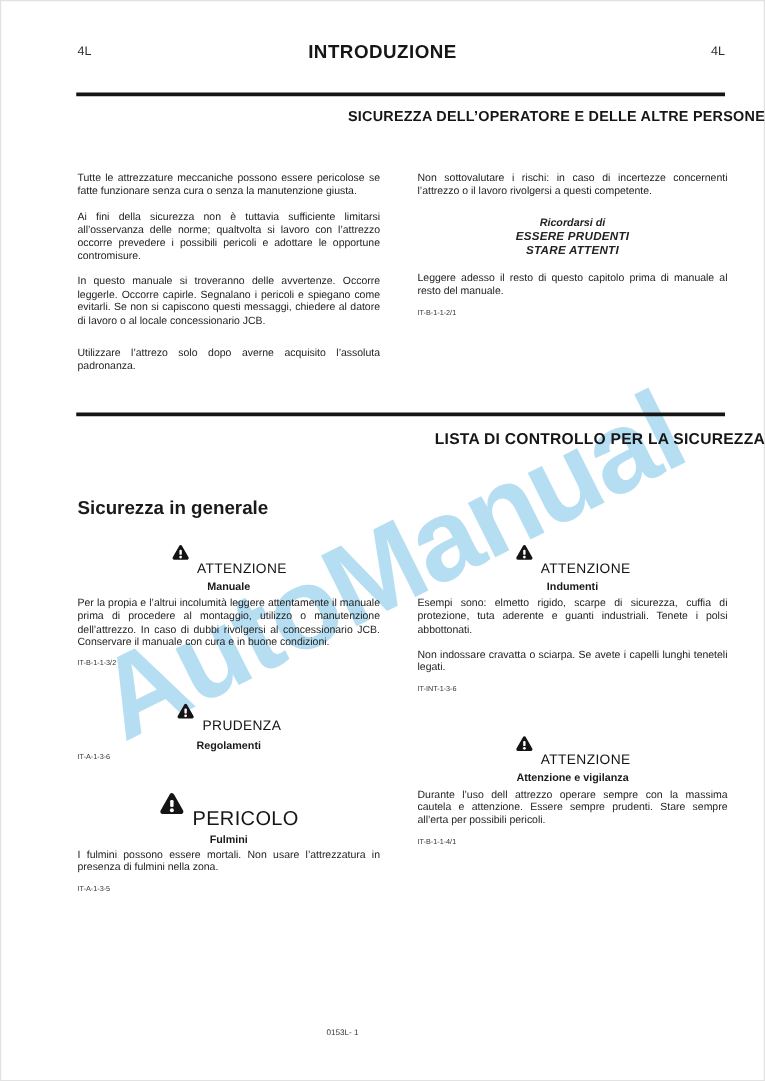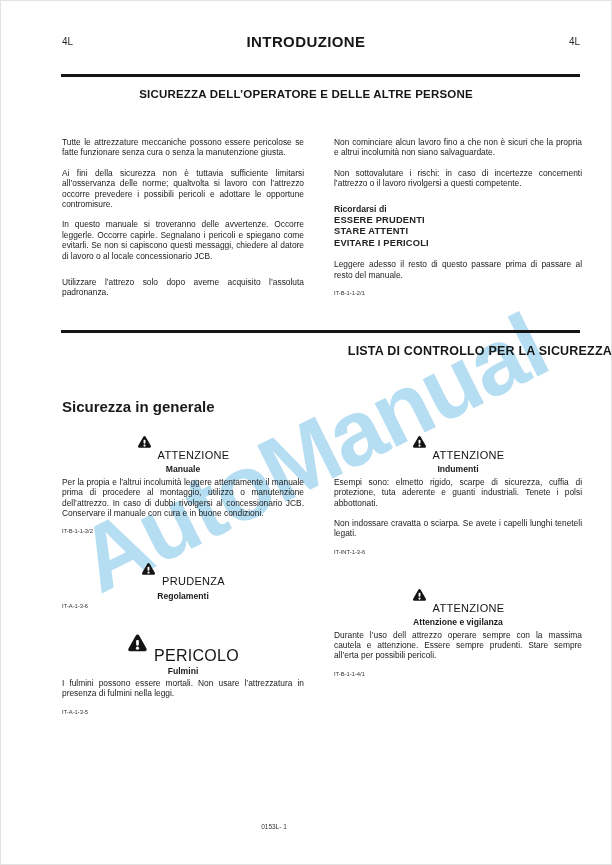--- a/index.html
+++ b/index.html
@@ -32,38 +32,38 @@
   .hdr-code.right{right:32px;}
   .doc-title{
     position:absolute;top:33px;left:0;width:612px;
     text-align:center;font-size:15px;font-weight:bold;letter-spacing:0.4px;color:#161616;
   }
   .rule{position:absolute;left:61px;width:519px;height:3px;background:#151515;}
   .rule.r1{top:74px;}
   .rule.r2{top:330px;}
   .sec-title{
     position:absolute;top:88px;left:0;width:612px;
-    text-align:center;font-size:11.5px;font-weight:bold;color:#161616;letter-spacing:0.2px;
+    text-align:right;font-size:11.5px;font-weight:bold;color:#161616;letter-spacing:0.2px;
   }
   .sec2-title{
     position:absolute;top:344px;left:0;width:612px;
     text-align:right;font-size:12.5px;font-weight:bold;color:#161616;letter-spacing:0.2px;
   }
   .subtitle{
     position:absolute;top:398px;left:62px;
     font-size:15px;font-weight:bold;color:#1a1a1a;
   }
   .col{position:absolute;font-size:8.4px;line-height:10.4px;color:#222;}
   .col.s1-left {left:62px;  top:137px; width:242px;}
   .col.s1-right{left:334px; top:137px; width:248px;}
   .col.s2-left {left:62px;  top:424px; width:242px;}
   .col.s2-right{left:334px; top:424px; width:248px;}
   .col p{margin:0 0 10px 0;text-align:justify;}
   .col p:last-child{margin-bottom:0;margin-top:16px;}
-  .reminder{margin:15px 0 10px 0;}
+  .reminder{text-align:center;margin:15px 0 10px 0;font-style:italic;}
   .reminder .r-intro{font-size:8.6px;font-weight:bold;line-height:11px;}
   .reminder .r-line{font-size:9.3px;font-weight:bold;line-height:11.5px;letter-spacing:0.2px;}
   .refcode{font-size:5.8px;color:#333;line-height:7px;margin:1px 0 0 0;}
   .warn{margin-bottom:15px;}
   .warn-head{
     display:flex;align-items:center;justify-content:center;
     gap:6px;margin-bottom:4px;
   }
   .tri{display:inline-flex;width:15px;height:14px;}
   .tri svg{width:100%;height:100%;}
@@ -92,29 +92,27 @@
   <div class="sec-title">SICUREZZA DELL’OPERATORE E DELLE ALTRE PERSONE</div>
 
   <div class="col s1-left">
     <p>Tutte le attrezzature meccaniche possono essere pericolose se fatte funzionare senza cura o senza la manutenzione giusta.</p>
     <p>Ai fini della sicurezza non è tuttavia sufficiente limitarsi all’osservanza delle norme; qualtvolta si lavoro con l’attrezzo occorre prevedere i possibili pericoli e adottare le opportune contromisure.</p>
     <p>In questo manuale si troveranno delle avvertenze. Occorre leggerle. Occorre capirle. Segnalano i pericoli e spiegano come evitarli. Se non si capiscono questi messaggi, chiedere al datore di lavoro o al locale concessionario JCB.</p>
     <p>Utilizzare l’attrezo solo dopo averne acquisito l’assoluta padronanza.</p>
   </div>
 
   <div class="col s1-right">
-    <p>Non cominciare alcun lavoro fino a che non è sicuri che la propria e altrui incolumità non siano salvaguardate.</p>
     <p>Non sottovalutare i rischi: in caso di incertezze concernenti l’attrezzo o il lavoro rivolgersi a questi competente.</p>
     <div class="reminder">
       <div class="r-intro">Ricordarsi di</div>
       <div class="r-line">ESSERE PRUDENTI</div>
       <div class="r-line">STARE ATTENTI</div>
-      <div class="r-line">EVITARE I PERICOLI</div>
-    </div>
-    <p>Leggere adesso il resto di questo passare prima di passare al resto del manuale.</p>
+    </div>
+    <p>Leggere adesso il resto di questo capitolo prima di manuale al resto del manuale.</p>
     <div class="refcode">IT-B-1-1-2/1</div>
   </div>
 
   <div class="rule r2"></div>
 
   <div class="sec2-title">LISTA DI CONTROLLO PER LA SICUREZZA</div>
   <div class="subtitle">Sicurezza in generale</div>
 
   <div class="col s2-left">
 
@@ -154,21 +152,21 @@
         <span class="tri">
           <svg viewBox="0 0 100 95">
               <polygon points="50,16 85,78 15,78" fill="#141414" stroke="#141414" stroke-width="18" stroke-linejoin="round"></polygon>
               <rect x="43.5" y="33" width="13" height="27" rx="5" fill="#fff"></rect>
               <circle cx="50" cy="72" r="7.5" fill="#fff"></circle>
             </svg>
         </span>
         <span class="warn-level">PERICOLO</span>
       </div>
       <div class="warn-topic">Fulmini</div>
-      <p>I fulmini possono essere mortali. Non usare l’attrezzatura in presenza di fulmini nella leggi.</p>
+      <p>I fulmini possono essere mortali. Non usare l’attrezzatura in presenza di fulmini nella zona.</p>
       <div class="refcode">IT-A-1-3-5</div>
     </div>
 
   </div>
 
   <div class="col s2-right">
 
     <div class="warn" style="margin-bottom:21px;">
       <div class="warn-head">
         <span class="tri">

